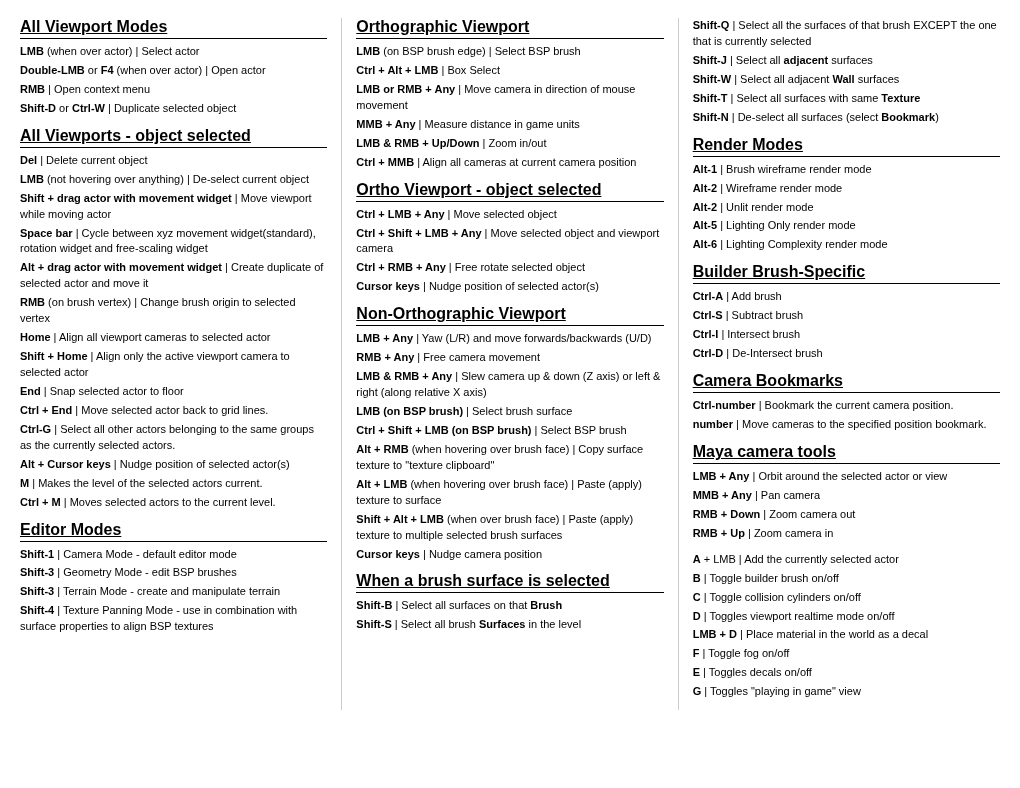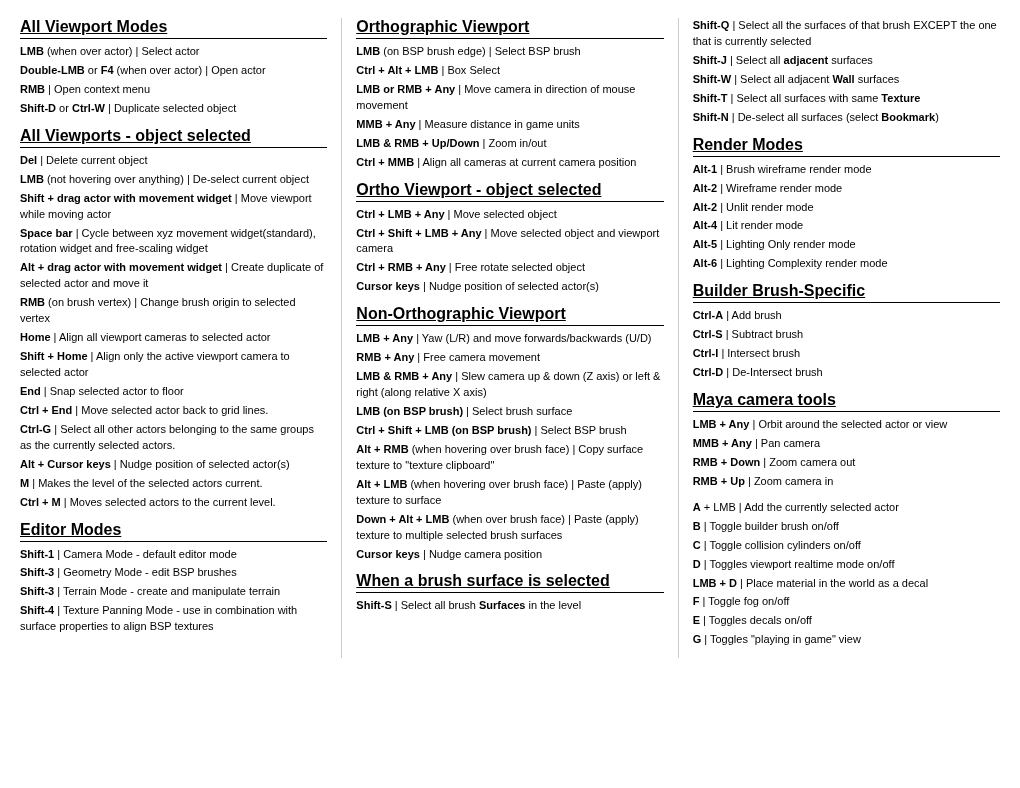--- a/index.html
+++ b/index.html
@@ -100,52 +100,57 @@
       </div>
       <div class="section">
         <div class="section-title">Non-Orthographic Viewport</div>
         <p><b>LMB + Any</b> | Yaw (L/R) and move forwards/backwards (U/D)</p>
         <p><b>RMB + Any</b> | Free camera movement</p>
         <p><b>LMB &amp; RMB + Any</b> | Slew camera up &amp; down (Z axis) or left &amp; right (along relative X axis)</p>
         <p><b>LMB (on BSP brush)</b> | Select brush surface</p>
         <p><b>Ctrl + Shift + LMB (on BSP brush)</b> | Select BSP brush</p>
         <p><b>Alt + RMB</b> (when hovering over brush face) | Copy surface texture to "texture clipboard"</p>
         <p><b>Alt + LMB</b> (when hovering over brush face) | Paste (apply) texture to surface</p>
-        <p><b>Down + Alt + LMB</b> (when over brush face) | Paste (apply) texture to multiple selected brush surfaces</p>
+        <p><b>Shift + Alt + LMB</b> (when over brush face) | Paste (apply) texture to multiple selected brush surfaces</p>
         <p><b>Cursor keys</b> | Nudge camera position</p>
       </div>
       <div class="section">
         <div class="section-title">When a brush surface is selected</div>
+        <p><b>Shift-B</b> | Select all surfaces on that <b>Brush</b></p>
         <p><b>Shift-S</b> | Select all brush <b>Surfaces</b> in the level</p>
       </div>
     </div>
 
   <div class="col" id="col3-el">
       <div class="section">
         <p><b>Shift-Q</b> | Select all the surfaces of that brush EXCEPT the one that is currently selected</p>
         <p><b>Shift-J</b> | Select all <b>adjacent</b> surfaces</p>
         <p><b>Shift-W</b> | Select all adjacent <b>Wall</b> surfaces</p>
         <p><b>Shift-T</b> | Select all surfaces with same <b>Texture</b></p>
         <p><b>Shift-N</b> | De-select all surfaces (select <b>Bookmark</b>)</p>
       </div>
       <div class="section">
         <div class="section-title">Render Modes</div>
         <p><b>Alt-1</b> | Brush wireframe render mode</p>
         <p><b>Alt-2</b> | Wireframe render mode</p>
         <p><b>Alt-2</b> | Unlit render mode</p>
-        <p><b>Alt-4</b> | Lit render mode</p>
         <p><b>Alt-5</b> | Lighting Only render mode</p>
         <p><b>Alt-6</b> | Lighting Complexity render mode</p>
       </div>
       <div class="section">
         <div class="section-title">Builder Brush-Specific</div>
         <p><b>Ctrl-A</b> | Add brush</p>
         <p><b>Ctrl-S</b> | Subtract brush</p>
         <p><b>Ctrl-I</b> | Intersect brush</p>
         <p><b>Ctrl-D</b> | De-Intersect brush</p>
+      </div>
+      <div class="section">
+        <div class="section-title">Camera Bookmarks</div>
+        <p><b>Ctrl-number</b> | Bookmark the current camera position.</p>
+        <p><b>number</b> | Move cameras to the specified position bookmark.</p>
       </div>
       <div class="section">
         <div class="section-title">Maya camera tools</div>
         <p><b>LMB + Any</b> | Orbit around the selected actor or view</p>
         <p><b>MMB + Any</b> | Pan camera</p>
         <p><b>RMB + Down</b> | Zoom camera out</p>
         <p><b>RMB + Up</b> | Zoom camera in</p>
       </div>
       <div class="section">
         <p><b>A</b> + LMB | Add the currently selected actor</p>

